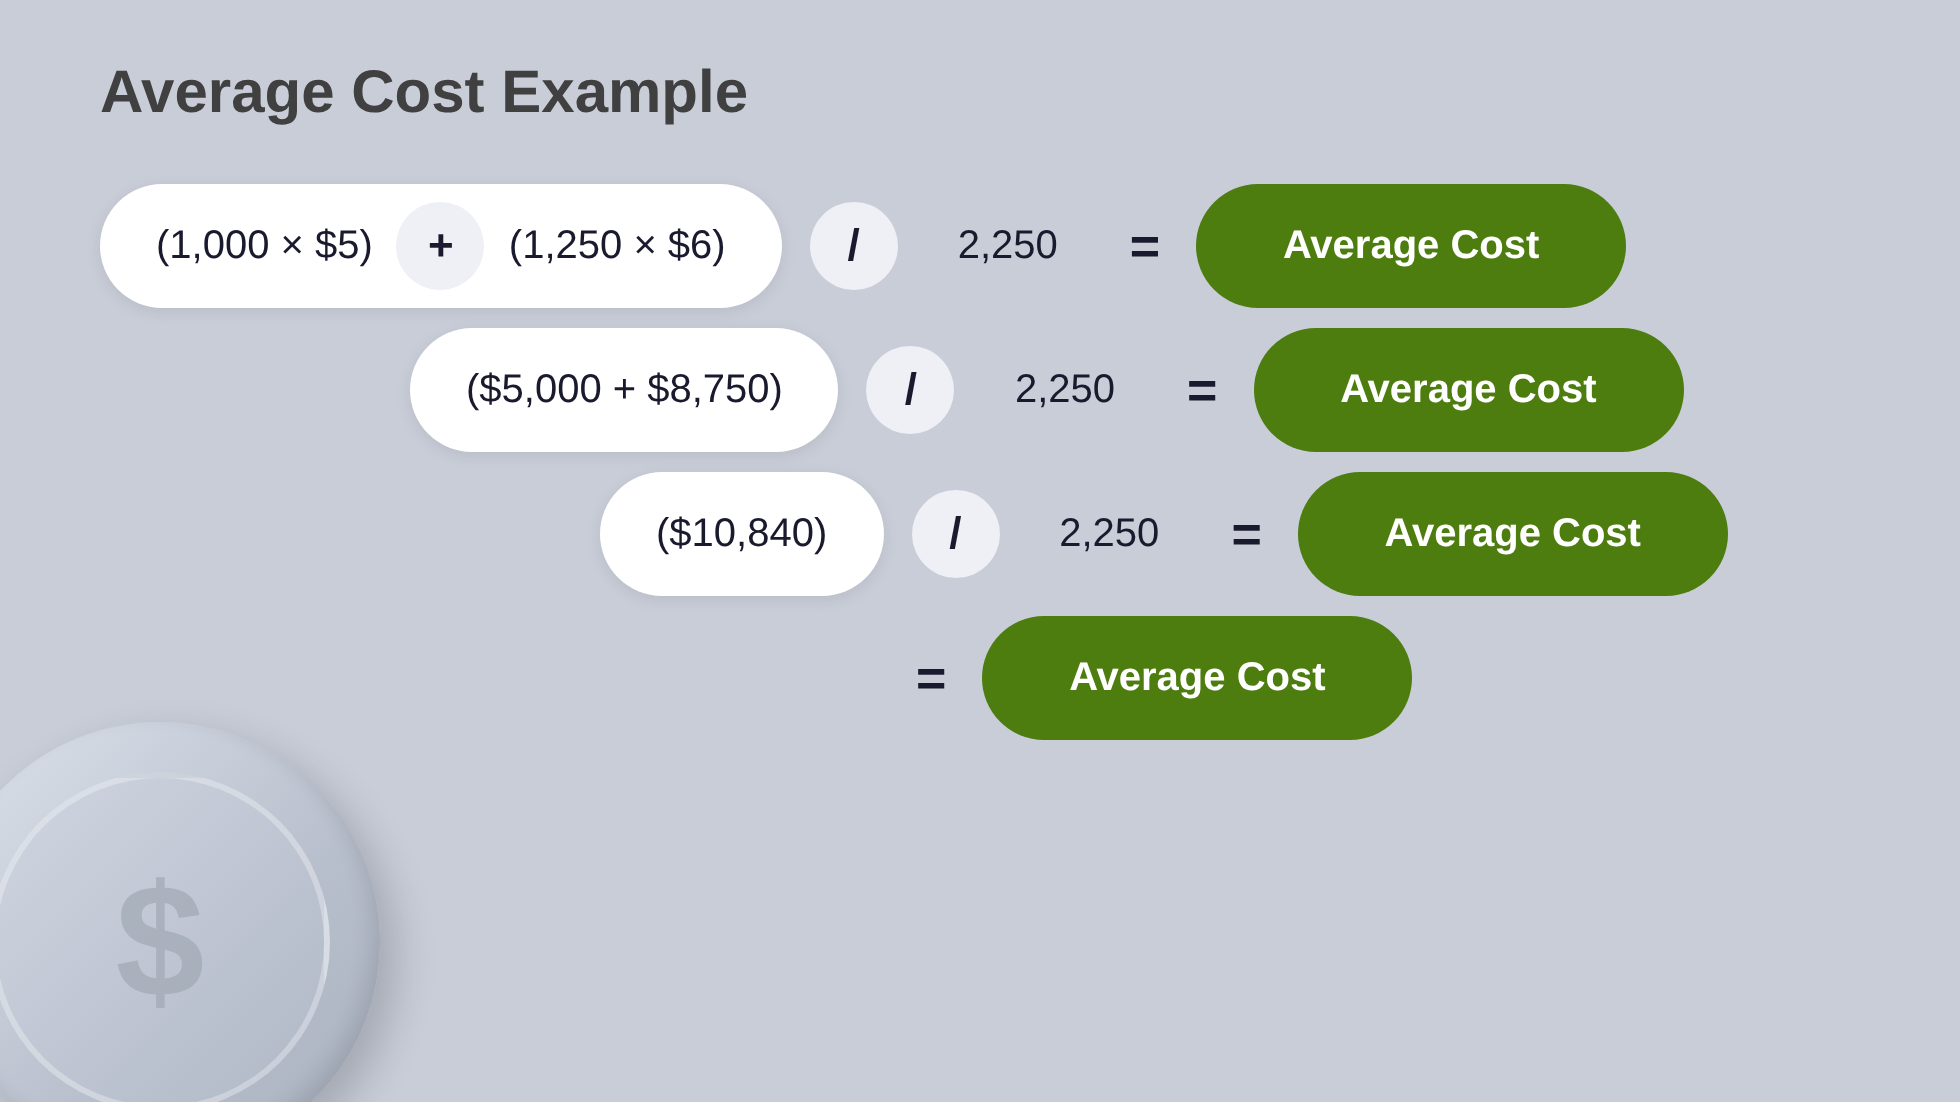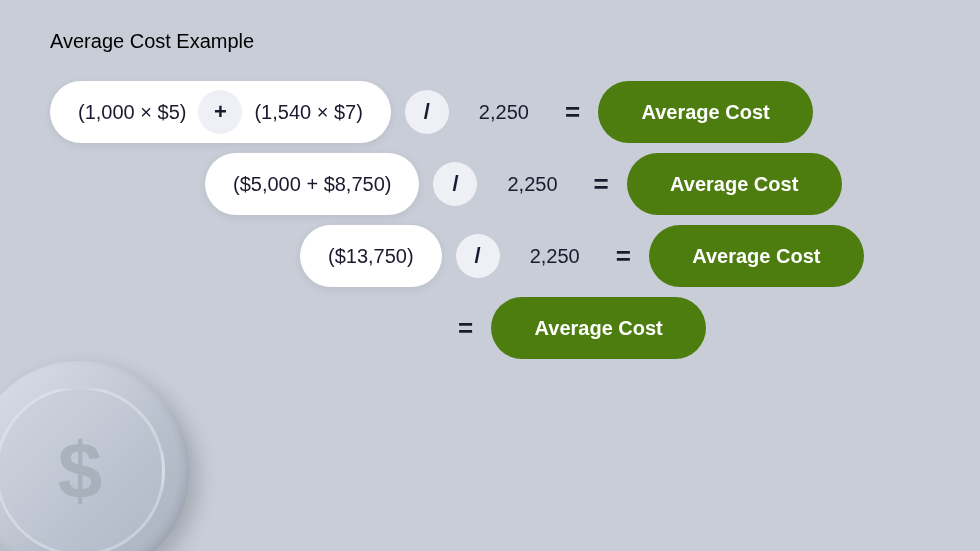--- a/index.html
+++ b/index.html
@@ -62,23 +62,23 @@
     }
 
     
     .content {
       position: absolute;
       top: 0; left: 0; right: 0; bottom: 0;
       padding: 30px 50px 20px 50px;
     }
 
     .page-title {
-      font-size: 20px;
-      font-weight: 400;
-      color: #000000;
+      font-size: 30px;
+      font-weight: 700;
+      color: #404040;
       margin-bottom: 28px;
     }
 
     
     .equations {
       display: flex;
       flex-direction: column;
       gap: 10px;
     }
 
@@ -168,21 +168,21 @@
   <div class="content">
 
     <h1 class="page-title">Average Cost Example</h1>
 
     <div class="equations">
 
       <div class="eq-row row-1">
         <div class="eq-pill">
           <span class="eq-term">(1,000  ×  $5)</span>
           <div class="eq-op">+</div>
-          <span class="eq-term">(1,540  ×  $7)</span>
+          <span class="eq-term">(1,250  ×  $6)</span>
         </div>
         <div class="eq-op" style="margin-left:14px;">/</div>
         <span class="eq-term" style="margin: 0 18px; font-size:20px; font-weight:500; color:#1a1a2e;">2,250</span>
         <span class="eq-equals">=</span>
         <div class="eq-result">
           <span class="eq-result-text">Average Cost</span>
         </div>
       </div>
 
       <div class="eq-row row-2">
@@ -192,21 +192,21 @@
         <div class="eq-op" style="margin-left:14px;">/</div>
         <span class="eq-term" style="margin: 0 18px; font-size:20px; font-weight:500; color:#1a1a2e;">2,250</span>
         <span class="eq-equals">=</span>
         <div class="eq-result">
           <span class="eq-result-text">Average Cost</span>
         </div>
       </div>
 
       <div class="eq-row row-3">
         <div class="eq-pill">
-          <span class="eq-term">($13,750)</span>
+          <span class="eq-term">($10,840)</span>
         </div>
         <div class="eq-op" style="margin-left:14px;">/</div>
         <span class="eq-term" style="margin: 0 18px; font-size:20px; font-weight:500; color:#1a1a2e;">2,250</span>
         <span class="eq-equals">=</span>
         <div class="eq-result">
           <span class="eq-result-text">Average Cost</span>
         </div>
       </div>
 
       <div class="eq-row row-4">

